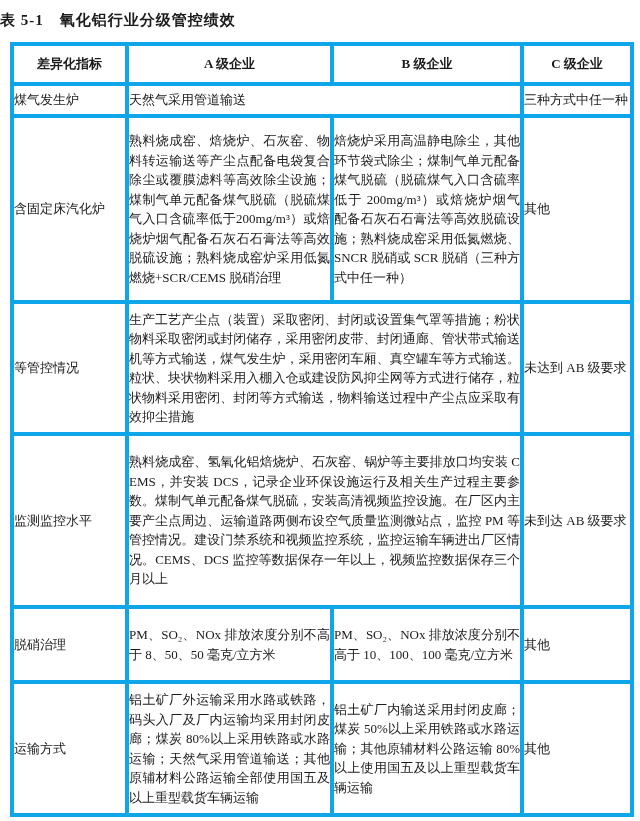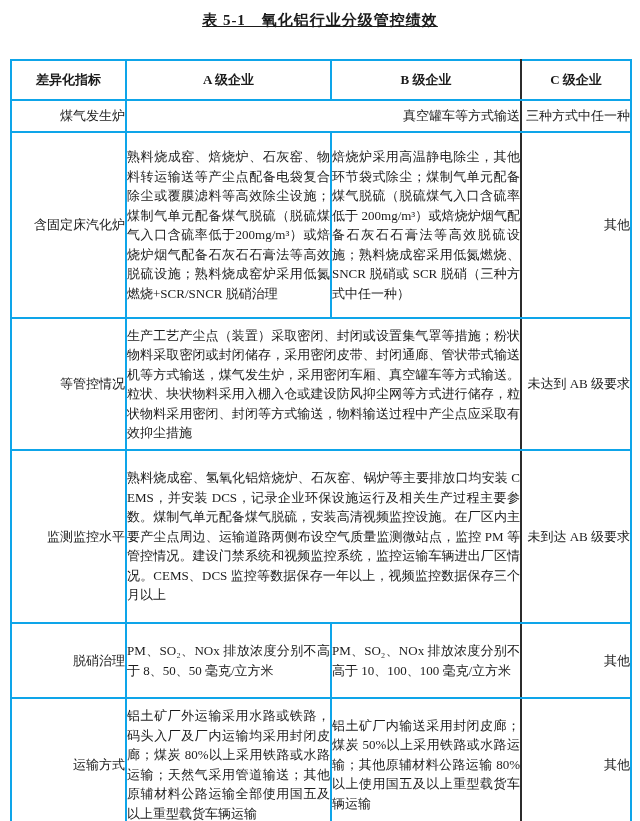--- a/index.html
+++ b/index.html
@@ -11,51 +11,49 @@
     font-family: "Liberation Serif", "DejaVu Serif", serif;
     color: #1b1b1b;
   }
   .page {
     width: 640px;
     min-height: 821px;
     background: #ffffff;
     padding-top: 11px;
   }
   .doc-title {
-    text-align: center;
     font-weight: bold;
     font-size: 15px;
     letter-spacing: 1px;
-    margin-bottom: 29px;
-    text-decoration: underline;
+    margin-bottom: 12px;
   }
   table.grading-table {
     border-collapse: collapse;
     table-layout: fixed;
     width: 620px;
     margin-left: 10px;
     border: 2px solid #2c2c2c;
   }
   .grading-table th,
   .grading-table td {
-    border: 2px solid #0ea5e9;
+    border: 4px solid #0ea5e9;
     padding: 4px 0;
     font-size: 13px;
     line-height: 1.5;
     vertical-align: middle;
     word-break: break-all;
   }
   
   .grading-table .col-b-cell { border-right: 2px solid #2c2c2c; }
   .grading-table th {
     font-weight: bold;
     text-align: center;
     height: 40px;
   }
-  .cell-center { text-align: right; }
+  .cell-center { text-align: left; }
   .cell-body   { text-align: justify; }
   tr.r-gas       td { height: 32px; }
   tr.r-pollution td { height: 186px; }
   tr.r-fugitive  td { height: 132px; }
   tr.r-monitor   td { height: 173px; }
   tr.r-emission  td { height: 75px; }
   tr.r-transport td { height: 133px; }
 </style>
 </head>
 <body>
@@ -75,27 +73,27 @@
     <tbody>
         <tr>
       <th>差异化指标</th>
       <th>A 级企业</th>
       <th class="col-b-cell">B 级企业</th>
       <th>C 级企业</th>
     </tr>
 
     <tr class="r-gas">
       <td class="cell-center">煤气发生炉</td>
-      <td class="cell-center col-b-cell" colspan="2">真空罐车等方式输送</td>
+      <td class="cell-center col-b-cell" colspan="2">天然气采用管道输送</td>
       <td class="cell-center">三种方式中任一种</td>
     </tr>
 
     <tr class="r-pollution">
       <td class="cell-center">含固定床汽化炉</td>
-      <td class="cell-body">熟料烧成窑、焙烧炉、石灰窑、物料转运输送等产尘点配备电袋复合除尘或覆膜滤料等高效除尘设施；煤制气单元配备煤气脱硫（脱硫煤气入口含硫率低于200mg/m³）或焙烧炉烟气配备石灰石石膏法等高效脱硫设施；熟料烧成窑炉采用低氮燃烧+SCR/SNCR 脱硝治理</td>
+      <td class="cell-body">熟料烧成窑、焙烧炉、石灰窑、物料转运输送等产尘点配备电袋复合除尘或覆膜滤料等高效除尘设施；煤制气单元配备煤气脱硫（脱硫煤气入口含硫率低于200mg/m³）或焙烧炉烟气配备石灰石石膏法等高效脱硫设施；熟料烧成窑炉采用低氮燃烧+SCR/CEMS 脱硝治理</td>
       <td class="cell-body col-b-cell">焙烧炉采用高温静电除尘，其他环节袋式除尘；煤制气单元配备煤气脱硫（脱硫煤气入口含硫率低于 200mg/m³）或焙烧炉烟气配备石灰石石膏法等高效脱硫设施；熟料烧成窑采用低氮燃烧、SNCR 脱硝或 SCR 脱硝（三种方式中任一种）</td>
       <td class="cell-center">其他</td>
     </tr>
 
     <tr class="r-fugitive">
       <td class="cell-center">等管控情况</td>
       <td class="cell-body col-b-cell" colspan="2">生产工艺产尘点（装置）采取密闭、封闭或设置集气罩等措施；粉状物料采取密闭或封闭储存，采用密闭皮带、封闭通廊、管状带式输送机等方式输送，煤气发生炉，采用密闭车厢、真空罐车等方式输送。粒状、块状物料采用入棚入仓或建设防风抑尘网等方式进行储存，粒状物料采用密闭、封闭等方式输送，物料输送过程中产尘点应采取有效抑尘措施</td>
       <td class="cell-center">未达到 AB 级要求</td>
     </tr>
 

